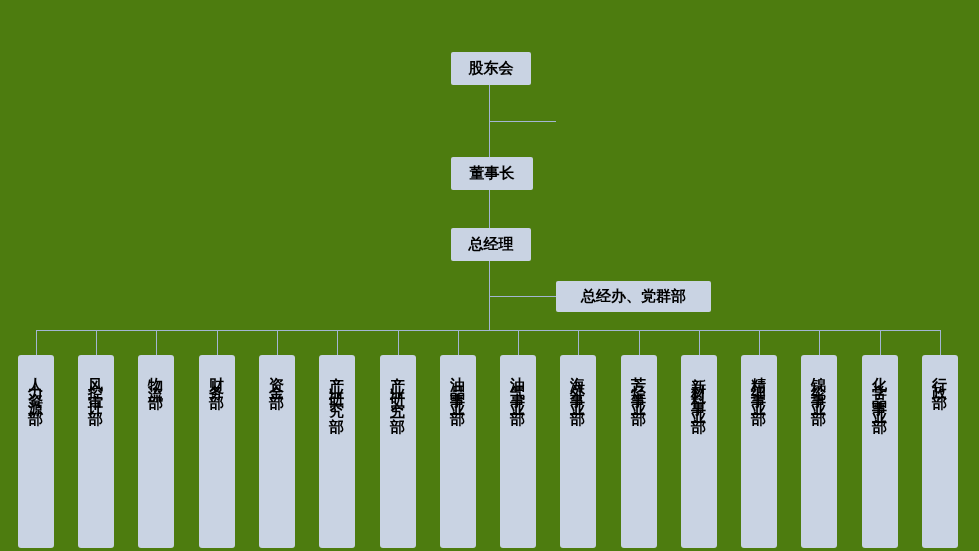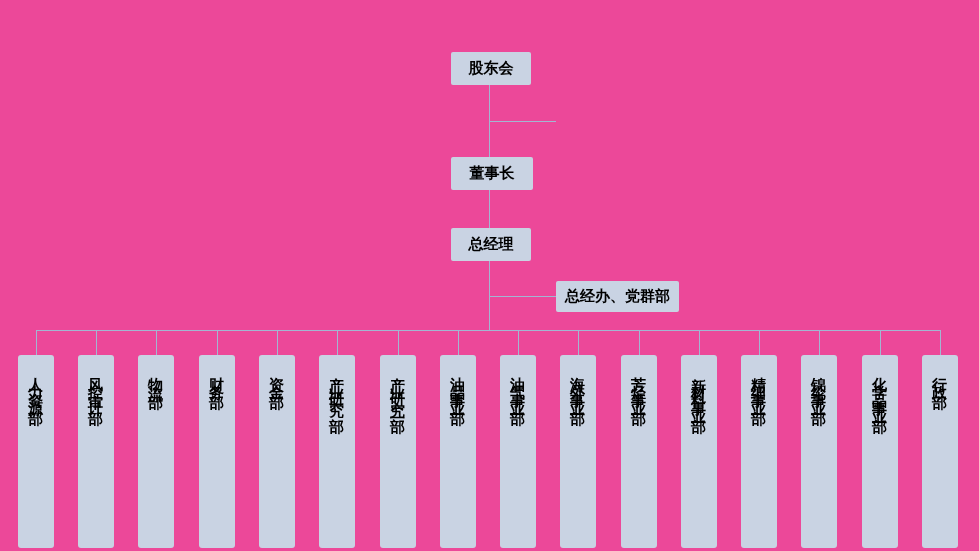--- a/index.html
+++ b/index.html
@@ -5,21 +5,21 @@
   html, body {
     margin: 0;
     padding: 0;
     background: #ffffff;
     font-family: "Liberation Sans", sans-serif;
   }
   .canvas {
     position: relative;
     width: 979px;
     height: 551px;
-    background: #ec4899;
+    background: #4d7c0f;
     overflow: hidden;
   }
   .line {
     position: absolute;
     background: #a3b6d2;
     z-index: 0;
   }
   .line-v { width: 1px; }
   .line-h { height: 1px; }
   .node {
@@ -88,21 +88,21 @@
   <div class="line line-v" style="left:880px; top:330px; height:25px;"></div>
   <div class="line line-v" style="left:940px; top:330px; height:25px;"></div>
 
   <div class="node" style="left:451px; top:52px; width:80px; height:33px;">股东会</div>
 
 
   <div class="node" style="left:451px; top:157px; width:82px; height:33px;">董事长</div>
 
   <div class="node" style="left:451px; top:228px; width:80px; height:33px;">总经理</div>
 
-  <div class="node" style="left:556px; top:281px; width:123px; height:31px;">总经办、党群部</div>
+  <div class="node" style="left:556px; top:281px; width:155px; height:31px;">总经办、党群部</div>
 
   <div class="dept" style="left:18px;">
     <span>人力资源部</span>
   </div>
   <div class="dept" style="left:78px;">
     <span>风控审计部</span>
   </div>
   <div class="dept" style="left:138px;">
     <span>物流部</span>
   </div>

